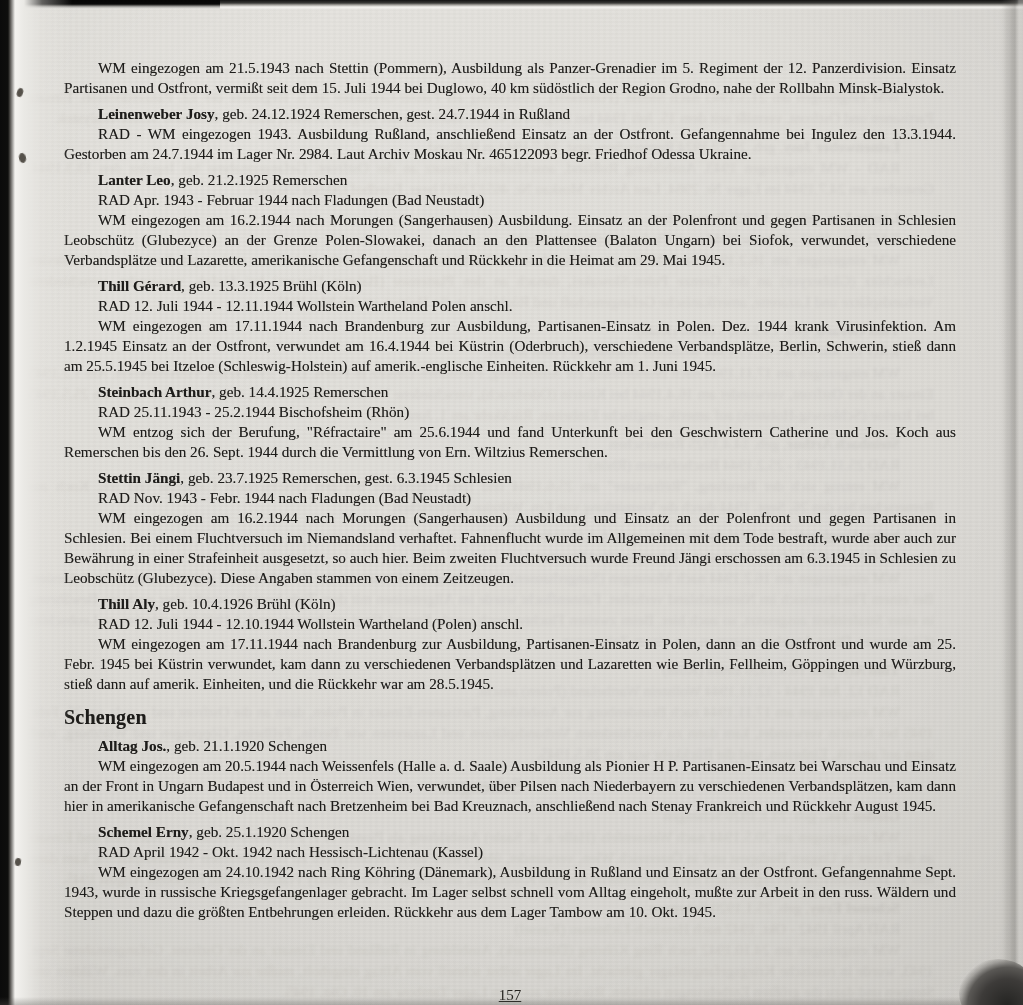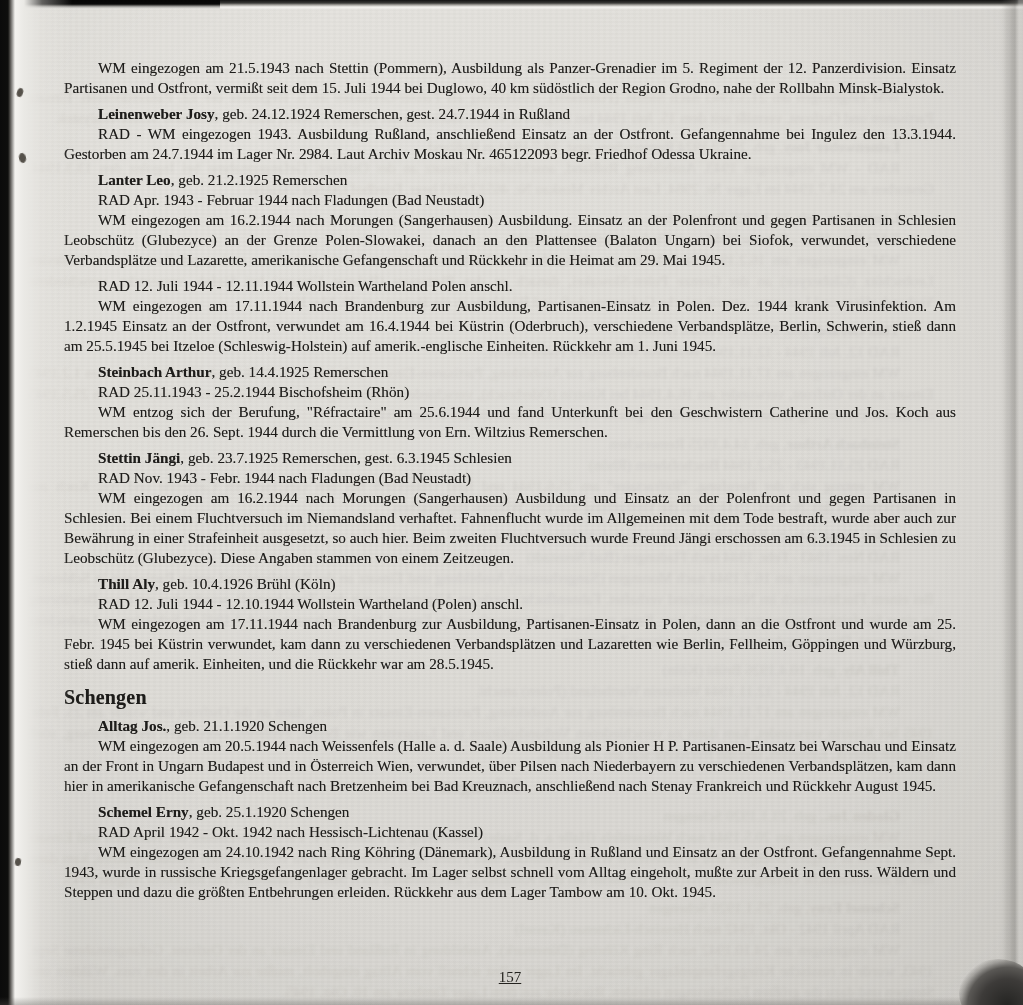--- a/index.html
+++ b/index.html
@@ -27,21 +27,21 @@
   .content { position:absolute; left:64px; top:58px; width:892px; z-index:3;
     color:#1d1c1a; font-size:15.2px; line-height:20px; text-align:justify;
     text-shadow:0 0 .4px rgba(30,28,25,.45); }
   .content p { text-indent:34px; }
   .content .entry { margin-top:6px; }
   .content .entry:first-child { margin-top:0; }
   .content b { font-weight:bold;margin-top:7px; }
   .content .section-heading { font-weight:bold; font-size:20px;
     margin:13px 0 9px; text-indent:0; letter-spacing:.2px; }
 
-  .pageno { position:absolute; left:64px; width:892px; bottom:19px; z-index:3;
+  .pageno { position:absolute; left:64px; width:892px; bottom:1px; z-index:3;
     text-align:center; font-size:15px; color:#24231f;text-decoration:underline; }
 
   
   .edge-top { position:absolute; top:0; left:0; right:0; height:10px; z-index:4; pointer-events:none;
     background:linear-gradient(180deg, rgba(8,8,8,.95) 0px, rgba(40,40,38,.9) 3px, rgba(120,118,112,.55) 5px, rgba(246,245,242,.9) 7px, rgba(246,245,242,0) 10px); }
   .edge-top::before { content:""; position:absolute; left:0; top:0; width:220px; height:9px;
     background:linear-gradient(180deg, rgba(5,5,5,.95) 0 4px, rgba(60,60,58,.5) 6px, rgba(0,0,0,0) 9px); }
   .edge-left { position:absolute; top:0; bottom:0; left:0; width:72px; z-index:4; pointer-events:none;
     background:linear-gradient(90deg, #0b0b0b 0px, #0e0e0d 8px, #4e4c49 10px, #f3f2ef 15px, #eae9e5 24px, rgba(232,230,226,.4) 42px, rgba(232,230,226,0) 72px); }
   .edge-right { position:absolute; top:0; bottom:0; right:0; width:22px; z-index:4; pointer-events:none;
@@ -114,20 +114,21 @@
       <div class="entry">
         <p><b>Leinenweber Josy</b>, geb. 24.12.1924 Remerschen, gest. 24.7.1944 in Rußland</p>
         <p>RAD - WM eingezogen 1943. Ausbildung Rußland, anschließend Einsatz an der Ostfront. Gefangennahme bei Ingulez den 13.3.1944. Gestorben am 24.7.1944 im Lager Nr. 2984. Laut Archiv Moskau Nr. 465122093 begr. Friedhof Odessa Ukraine.</p>
       </div>
       <div class="entry">
         <p><b>Lanter Leo</b>, geb. 21.2.1925 Remerschen</p>
         <p>RAD Apr. 1943 - Februar 1944 nach Fladungen (Bad Neustadt)</p>
         <p>WM eingezogen am 16.2.1944 nach Morungen (Sangerhausen) Ausbildung. Einsatz an der Polenfront und gegen Partisanen in Schlesien Leobschütz (Glubezyce) an der Grenze Polen-Slowakei, danach an den Plattensee (Balaton Ungarn) bei Siofok, verwundet, verschiedene Verbandsplätze und Lazarette, amerikanische Gefangenschaft und Rückkehr in die Heimat am 29. Mai 1945.</p>
       </div>
       <div class="entry">
+        <p><b>Thill Gérard</b>, geb. 13.3.1925 Brühl (Köln)</p>
         <p>RAD 12. Juli 1944 - 12.11.1944 Wollstein Wartheland Polen anschl.</p>
         <p>WM eingezogen am 17.11.1944 nach Brandenburg zur Ausbildung, Partisanen-Einsatz in Polen. Dez. 1944 krank Virusinfektion. Am 1.2.1945 Einsatz an der Ostfront, verwundet am 16.4.1944 bei Küstrin (Oderbruch), verschiedene Verbandsplätze, Berlin, Schwerin, stieß dann am 25.5.1945 bei Itzeloe (Schleswig-Holstein) auf amerik.-englische Einheiten. Rückkehr am 1. Juni 1945.</p>
       </div>
       <div class="entry">
         <p><b>Steinbach Arthur</b>, geb. 14.4.1925 Remerschen</p>
         <p>RAD 25.11.1943 - 25.2.1944 Bischofsheim (Rhön)</p>
         <p>WM entzog sich der Berufung, "Réfractaire" am 25.6.1944 und fand Unterkunft bei den Geschwistern Catherine und Jos. Koch aus Remerschen bis den 26. Sept. 1944 durch die Vermittlung von Ern. Wiltzius Remerschen.</p>
       </div>
       <div class="entry">
         <p><b>Stettin Jängi</b>, geb. 23.7.1925 Remerschen, gest. 6.3.1945 Schlesien</p>

